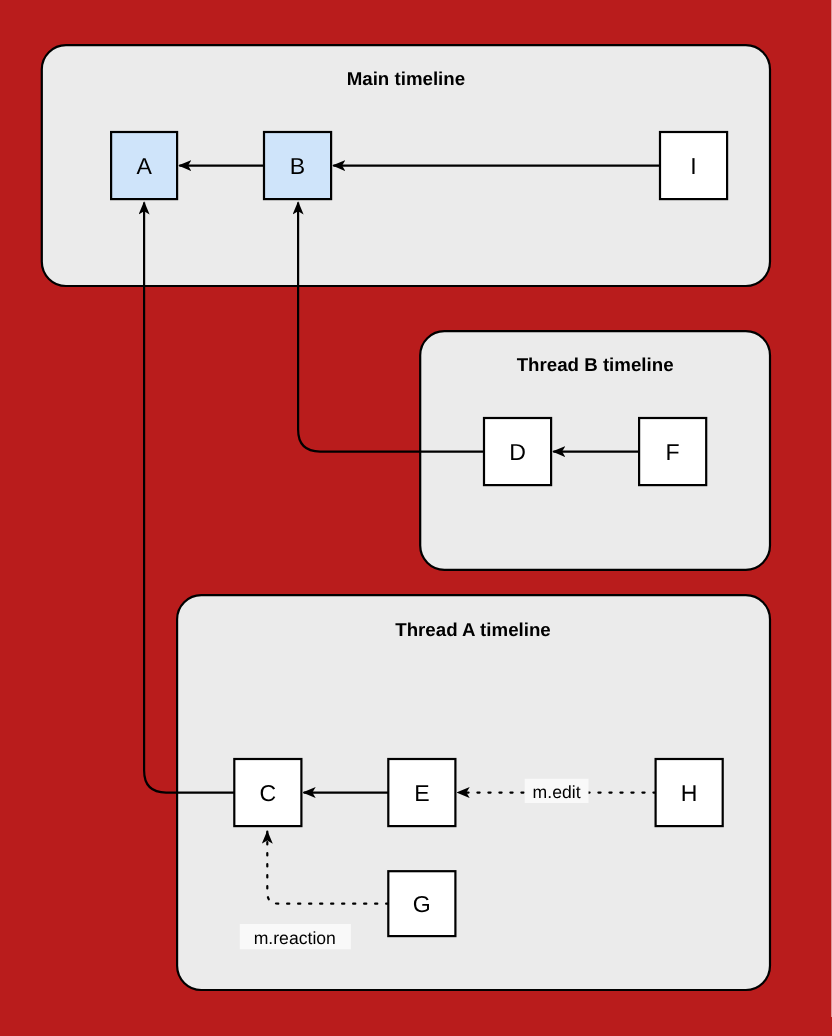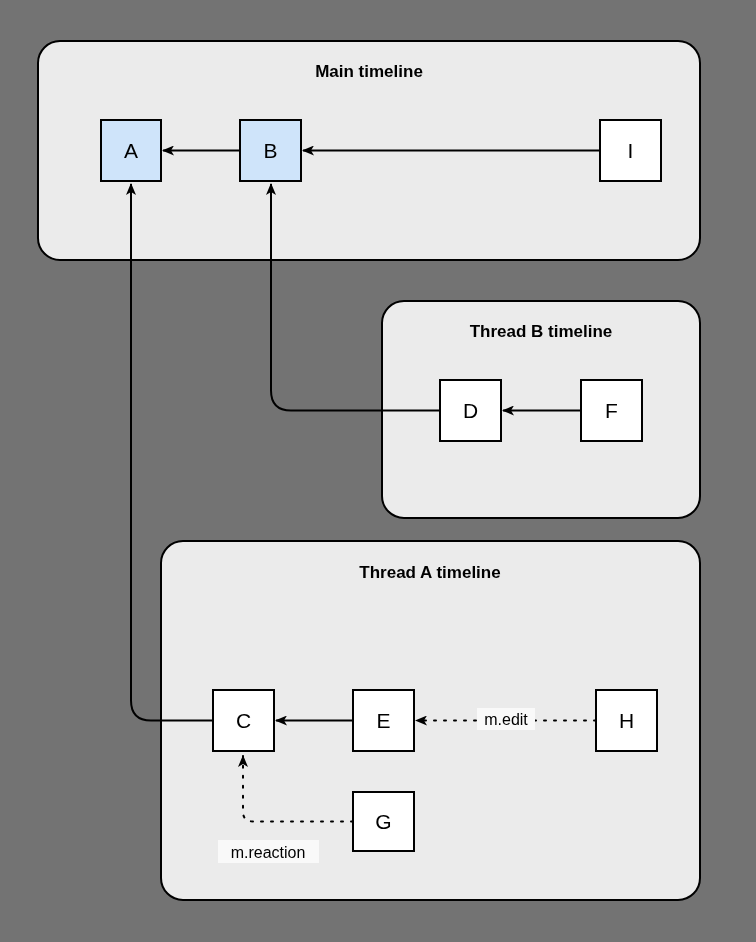--- a/index.html
+++ b/index.html
@@ -7,21 +7,21 @@
     padding: 0;
     background: #ffffff;
   }
   body {
     font-family: "Liberation Sans", sans-serif;
   }
   #canvas {
     position: relative;
     width: 756px;
     height: 942px;
-    background: #737373;
+    background: #b91c1c;
     overflow: hidden;
   }
   #diagram-svg {
     position: absolute;
     left: 0;
     top: 0;
     width: 756px;
     height: 942px;
   }
   .grp-title {

